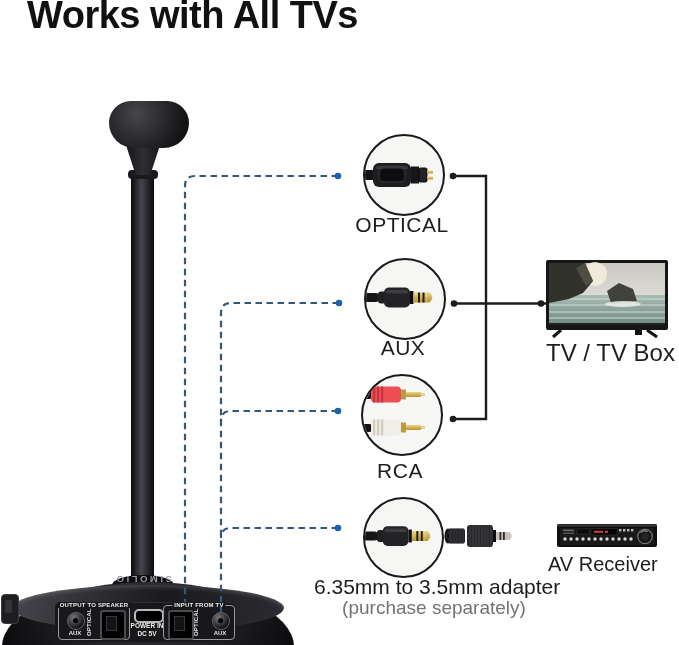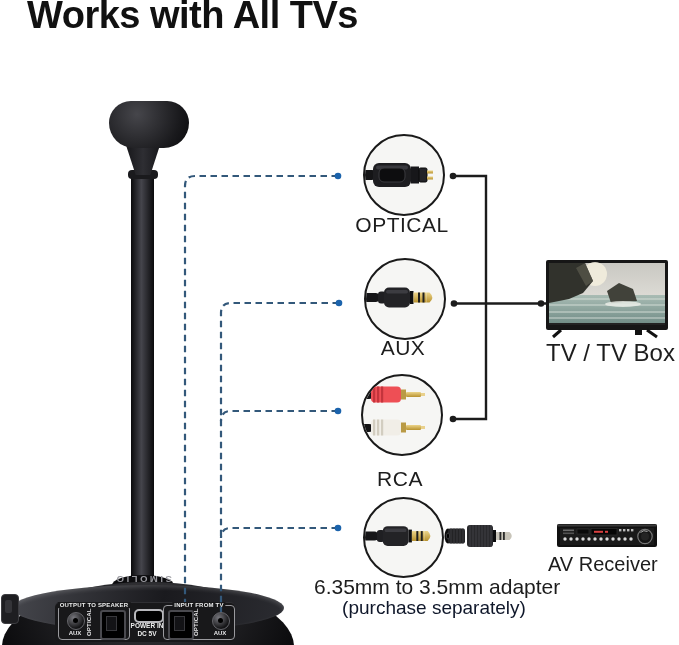--- a/index.html
+++ b/index.html
@@ -70,21 +70,21 @@
   
   .callout{position:absolute;width:78px;height:78px;border:2.5px solid #1a1a1a;
            border-radius:50%;background:#f6f6f4;overflow:hidden;z-index:6;}
   .callout svg{position:absolute;left:0;top:0;}
   .co-label{position:absolute;text-align:center;font-size:21px;color:#1d1d1d;z-index:6;
            letter-spacing:.5px;}
 
   .caption{position:absolute;left:314px;top:575px;width:240px;text-align:center;
            font-size:21px;color:#1d1d1d;white-space:nowrap;}
   .caption-note{position:absolute;left:314px;top:597px;width:240px;text-align:center;
-           font-size:19px;color:#0f172a;white-space:nowrap;}
+           font-size:19px;color:#737373;white-space:nowrap;}
 
   
   .tv{position:absolute;left:545px;top:259px;}
   .tv-label{position:absolute;left:538px;top:339px;width:145px;text-align:center;
            font-size:24px;color:#1d1d1d;}
   .avr{position:absolute;left:557px;top:521px;}
   .avr-label{position:absolute;left:548px;top:553px;width:120px;text-align:left;
            font-size:20px;color:#1d1d1d;}
 </style>
 </head>
@@ -194,21 +194,21 @@
       <rect x="-4" y="48" width="14" height="8" rx="4" fill="#141416"></rect>
       <rect x="8" y="43.5" width="30" height="16" rx="4" fill="var(--rca_white)"></rect>
       <rect x="10" y="43.5" width="2.2" height="16" fill="#d2cdc0"></rect>
       <rect x="14" y="43.5" width="2.2" height="16" fill="#d2cdc0"></rect>
       <rect x="18" y="43.5" width="2.2" height="16" fill="#d2cdc0"></rect>
       <rect x="38" y="46.5" width="5" height="10" fill="#b99a45"></rect>
       <rect x="43" y="49" width="15" height="5" rx="1" fill="url(#gold1)"></rect>
       <rect x="58" y="50" width="4" height="3" fill="#e9d18c"></rect>
     </svg>
   </div>
-  <div class="co-label" style="left:350px;top:459px;width:100px;margin-top:8px;">RCA</div>
+  <div class="co-label" style="left:350px;top:459px;width:100px;">RCA</div>
 
   <div class="callout" style="left:363px;top:497px;width:77px;height:77px;">
     <svg width="77" height="77" viewBox="0 0 78 78">
       <rect x="-4" y="33" width="18" height="9" rx="4.5" fill="#161618"></rect>
       <rect x="12" y="31.5" width="8" height="12" rx="3" fill="#1f1f22"></rect>
       <rect x="18" y="27.5" width="26" height="20" rx="5" fill="#232326"></rect>
       <rect x="20" y="30" width="22" height="3.5" rx="1.7" fill="#3c3c41"></rect>
       <rect x="44" y="31" width="3.5" height="13" fill="#0e0e10"></rect>
       <rect x="47.5" y="32.5" width="13" height="10" fill="url(#gold1)"></rect>
       <rect x="52" y="32.5" width="2" height="10" fill="#1f1f1f"></rect>

